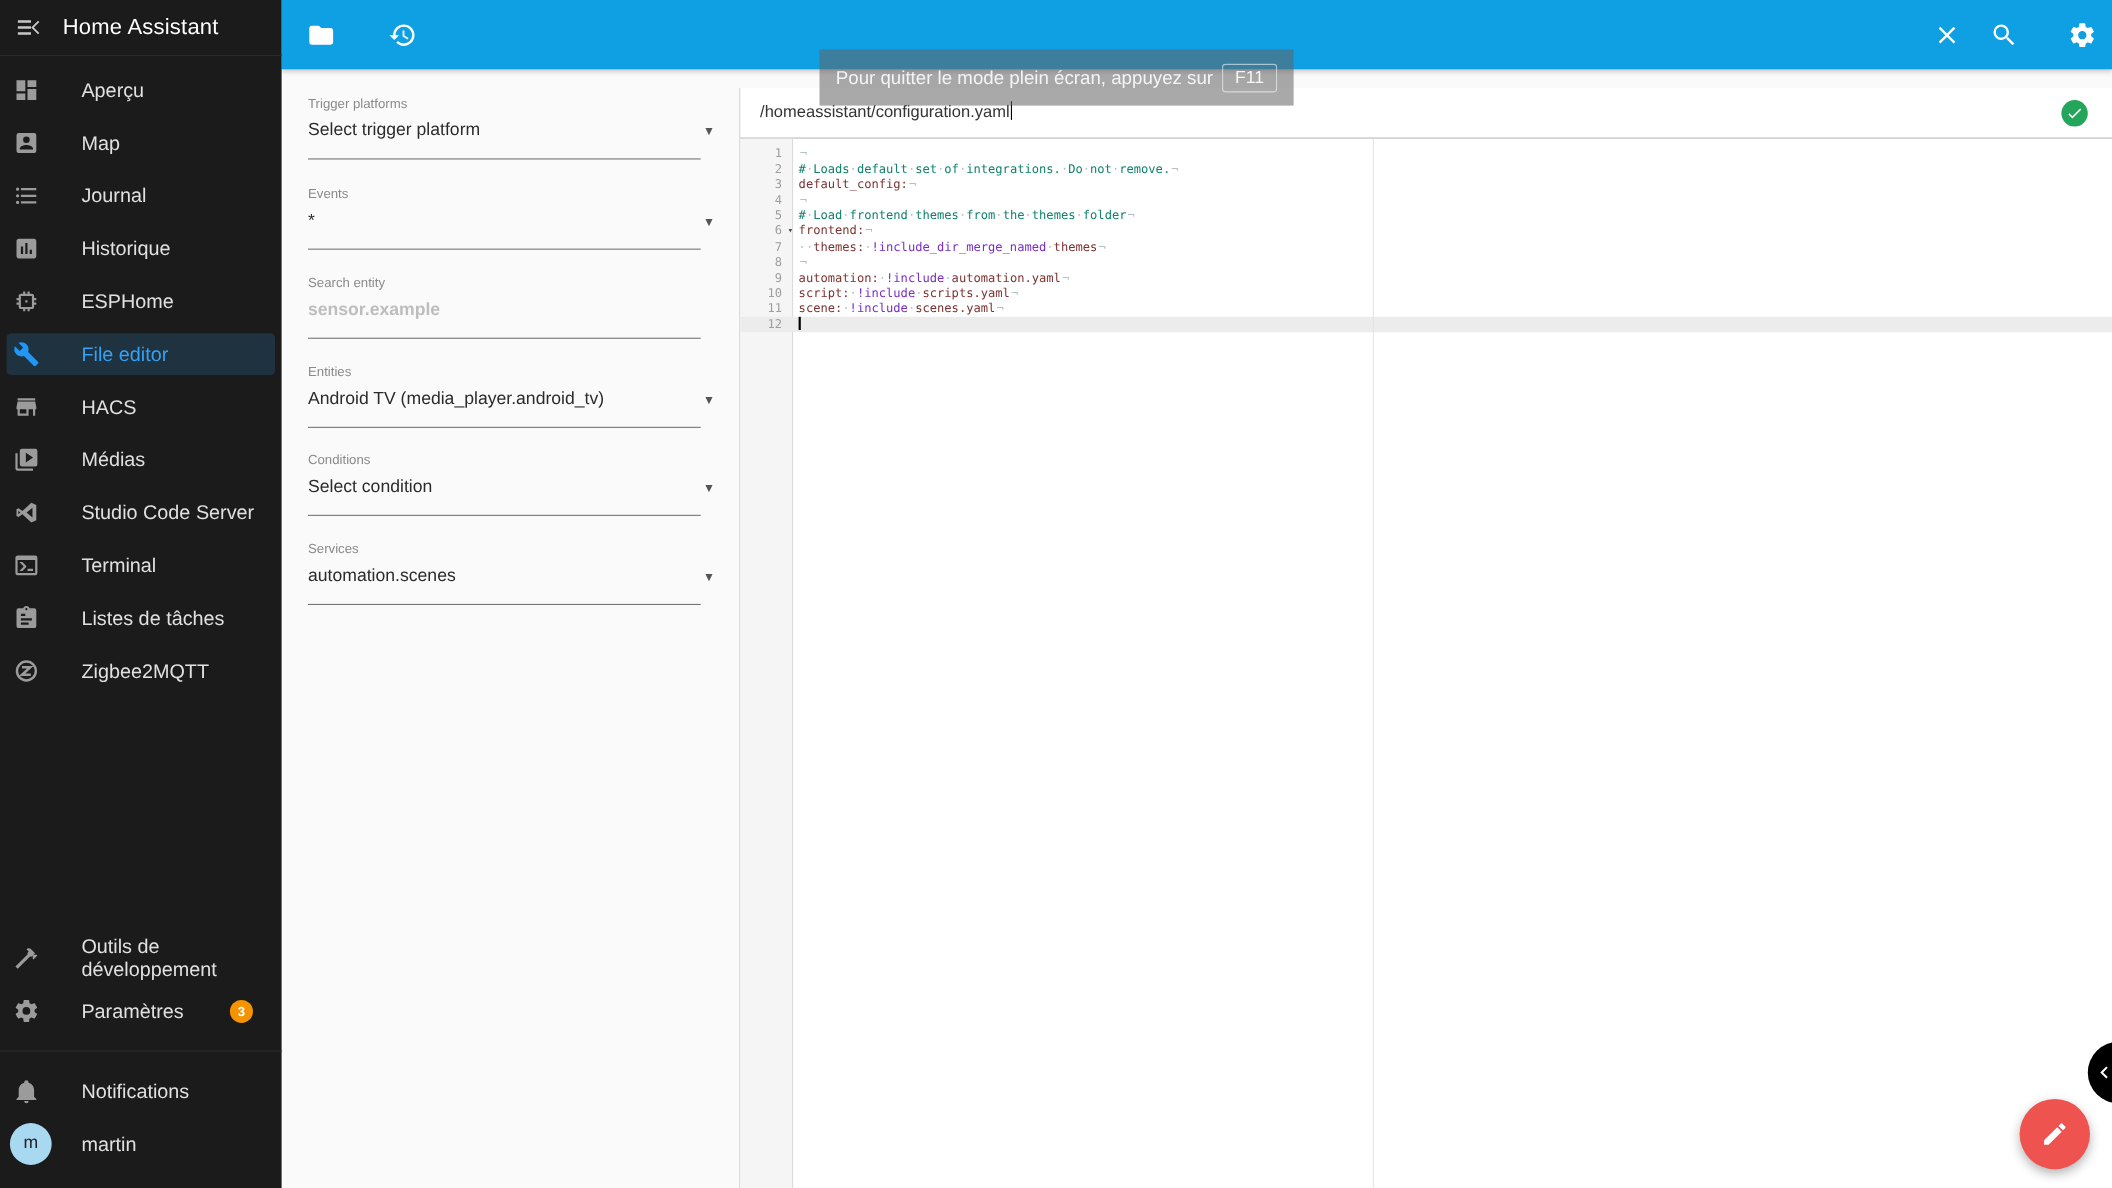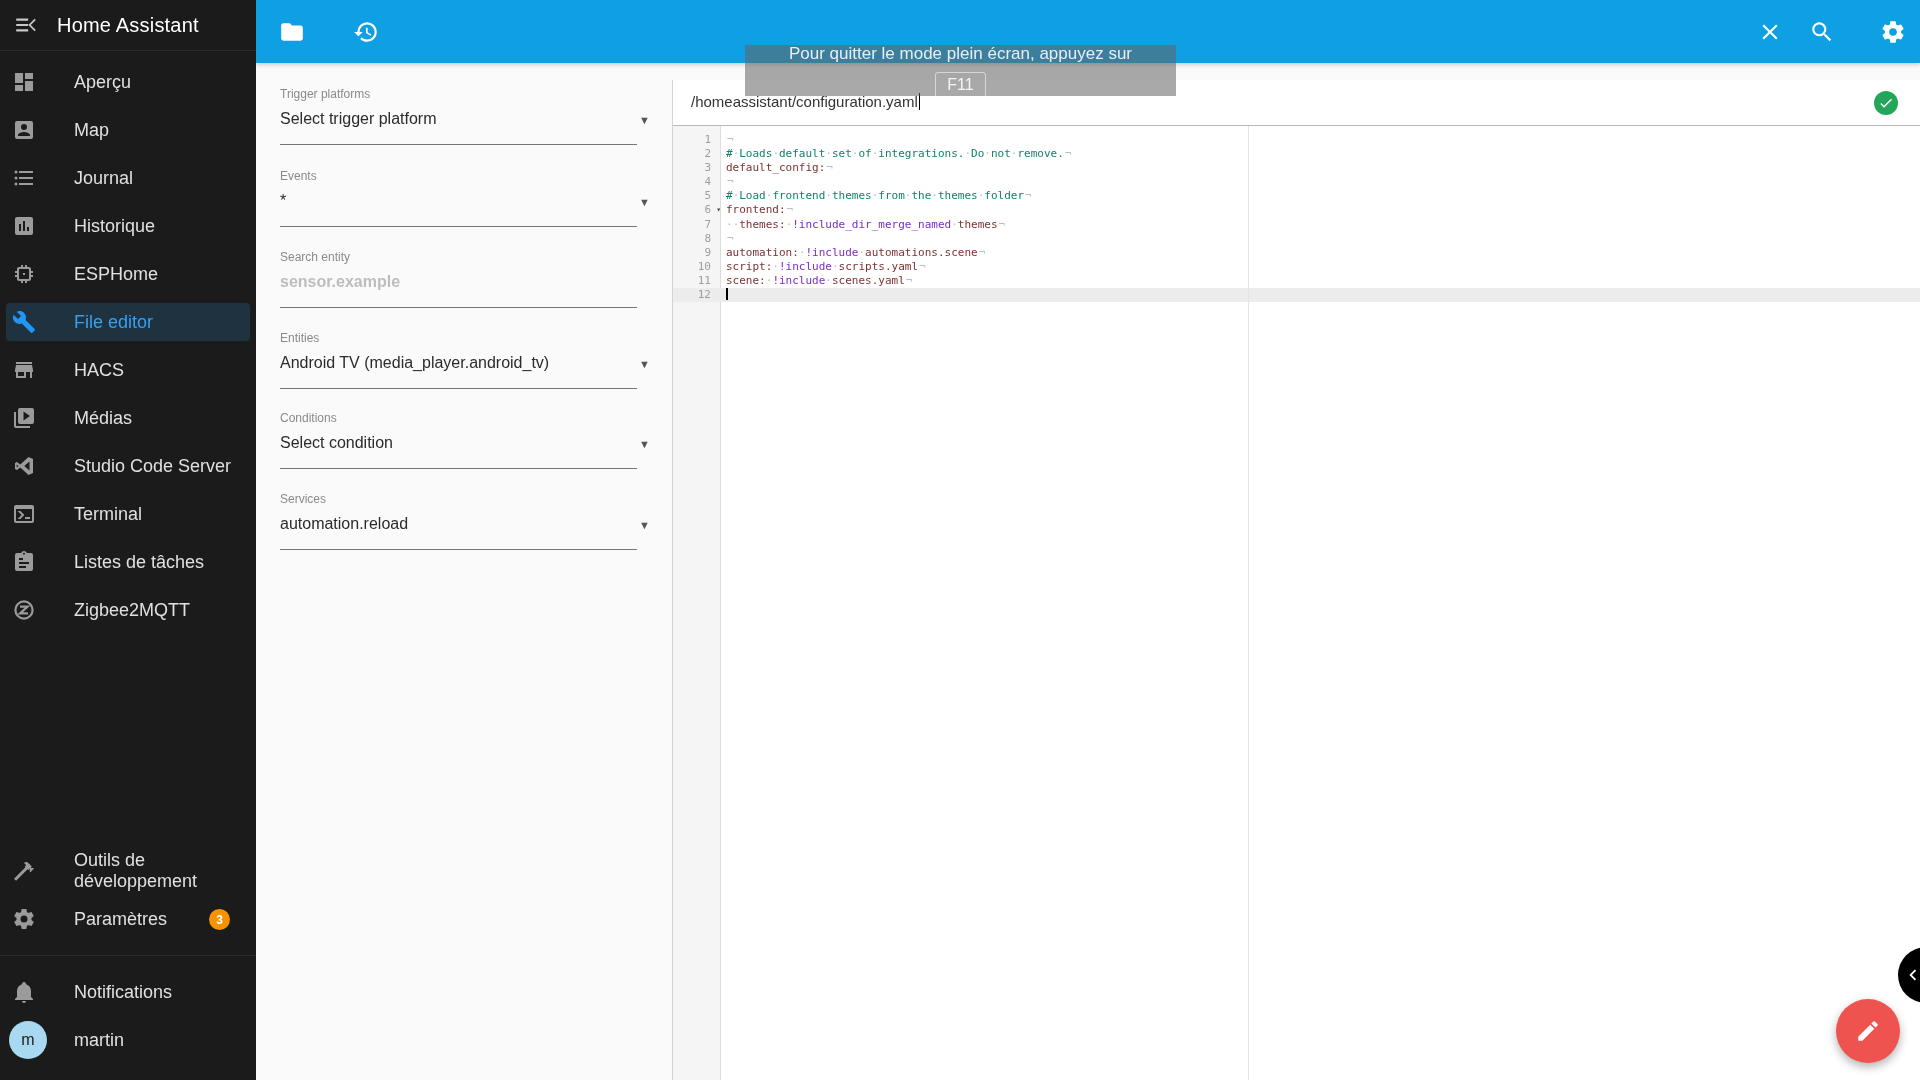--- a/index.html
+++ b/index.html
@@ -74,21 +74,21 @@
   .tok-value { color:var(--c-key,#7d3232); }
   .tok-meta  { color:var(--c-meta,#7a2fc4); }
   .tok-plain { color:#333; }
   .ws  { color:#b4c0c6; }
   .eol { color:#b4c0c6; margin-left:1px; }
   .caret { display:inline-block; width:2px; height:12px; background:#000; vertical-align:-2px; }
 
   
   #toast { position:absolute; left:745px; top:45px; width:431px; height:51px;
            background:rgba(99,99,99,.55); z-index:40; display:flex; align-items:center;
-           justify-content:center; gap:8px;flex-direction:column; }
+           justify-content:center; gap:8px; }
   #toast .t-msg { color:rgba(255,255,255,.88); font-size:17px; }
   #toast .t-key { color:rgba(255,255,255,.88); font-size:16px; padding:3px 11px;
                   border:1px solid rgba(255,255,255,.55); border-radius:3px; }
 
   
   #panel-toggle { position:absolute; left:1898px; top:947px; width:56px; height:56px;
                   border-radius:50%; background:#000; border:none; z-index:26; cursor:pointer; }
   #panel-toggle svg { position:absolute; left:4px; top:17px; width:22px; height:22px; color:#fff; }
   #fab { position:absolute; left:1836px; top:999px; width:64px; height:64px; border-radius:50%;
          background:var(--fab,#ef5350); border:none; z-index:26; cursor:pointer;
@@ -255,21 +255,21 @@
       <span class="f-line"></span>
     </div>
     <div class="field" style="top: 348px;">
       <span class="f-label">Conditions</span>
       <span class="f-value">Select condition</span>
       <span class="f-arrow">▼</span>
       <span class="f-line"></span>
     </div>
     <div class="field" style="top: 429px;">
       <span class="f-label">Services</span>
-      <span class="f-value">automation.reload</span>
+      <span class="f-value">automation.scenes</span>
       <span class="f-arrow">▼</span>
       <span class="f-line"></span>
     </div>
   </section>
 
 <section id="editor-card">
   <div class="path-row">
     <div class="path-text"><span>/homeassistant/configuration.yaml</span><span class="path-caret"></span></div>
     <div class="status-check">
         <svg viewBox="0 0 24 24" width="16" height="16">
@@ -308,21 +308,21 @@
         <div class="code-row">
           <div class="gutter-cell">7</div>
           <div class="code-cell"><span class="tok-plain"><span class="ws">·</span><span class="ws">·</span></span><span class="tok-key">themes:</span><span class="tok-plain"><span class="ws">·</span></span><span class="tok-meta">!include_dir_merge_named</span><span class="tok-plain"><span class="ws">·</span></span><span class="tok-value">themes</span><span class="eol">¬</span></div>
         </div>
         <div class="code-row">
           <div class="gutter-cell">8</div>
           <div class="code-cell"><span class="eol">¬</span></div>
         </div>
         <div class="code-row">
           <div class="gutter-cell">9</div>
-          <div class="code-cell"><span class="tok-key">automation:</span><span class="tok-plain"><span class="ws">·</span></span><span class="tok-meta">!include</span><span class="tok-plain"><span class="ws">·</span></span><span class="tok-value">automations.scene</span><span class="eol">¬</span></div>
+          <div class="code-cell"><span class="tok-key">automation:</span><span class="tok-plain"><span class="ws">·</span></span><span class="tok-meta">!include</span><span class="tok-plain"><span class="ws">·</span></span><span class="tok-value">automation.yaml</span><span class="eol">¬</span></div>
         </div>
         <div class="code-row">
           <div class="gutter-cell">10</div>
           <div class="code-cell"><span class="tok-key">script:</span><span class="tok-plain"><span class="ws">·</span></span><span class="tok-meta">!include</span><span class="tok-plain"><span class="ws">·</span></span><span class="tok-value">scripts.yaml</span><span class="eol">¬</span></div>
         </div>
         <div class="code-row">
           <div class="gutter-cell">11</div>
           <div class="code-cell"><span class="tok-key">scene:</span><span class="tok-plain"><span class="ws">·</span></span><span class="tok-meta">!include</span><span class="tok-plain"><span class="ws">·</span></span><span class="tok-value">scenes.yaml</span><span class="eol">¬</span></div>
         </div>
         <div class="code-row active">

